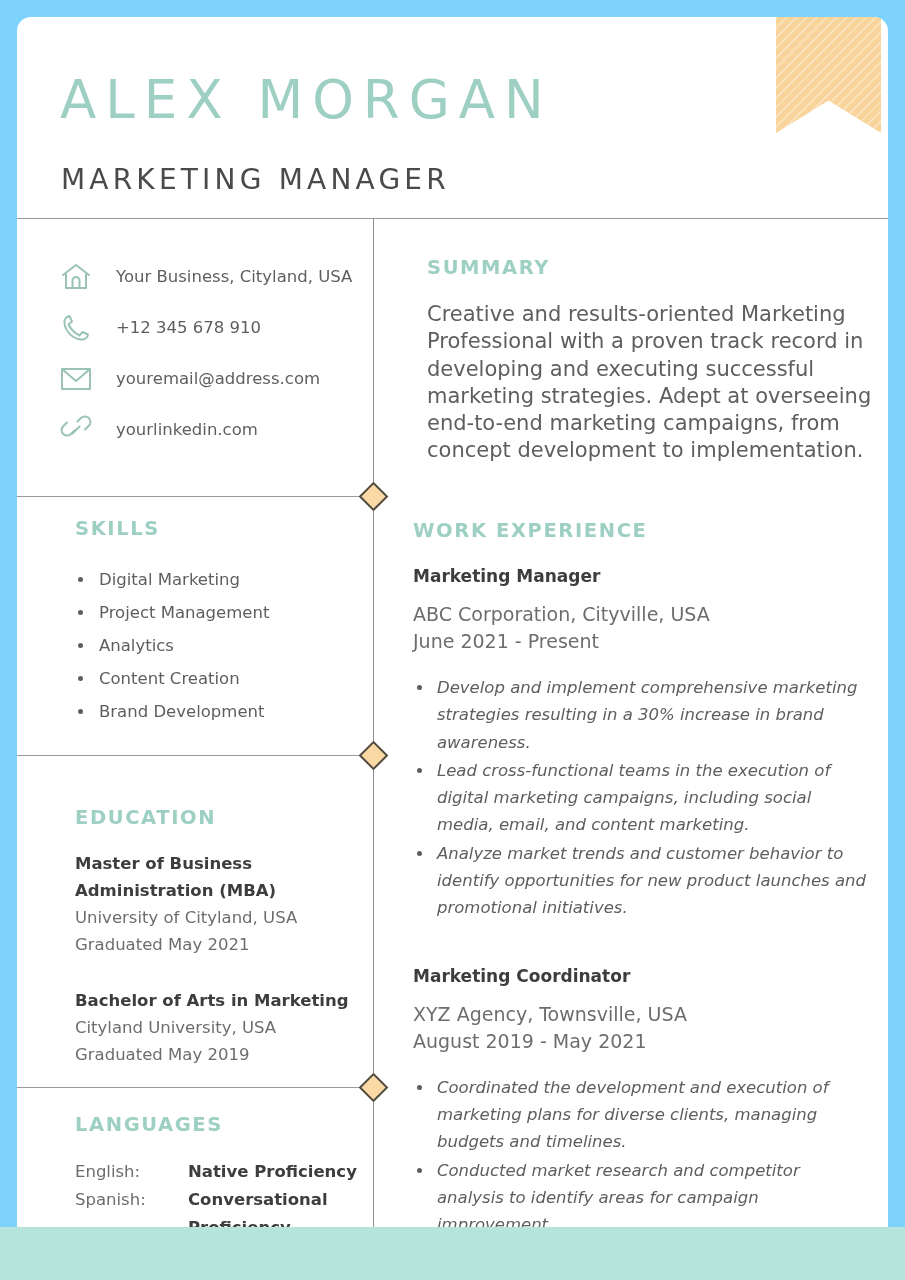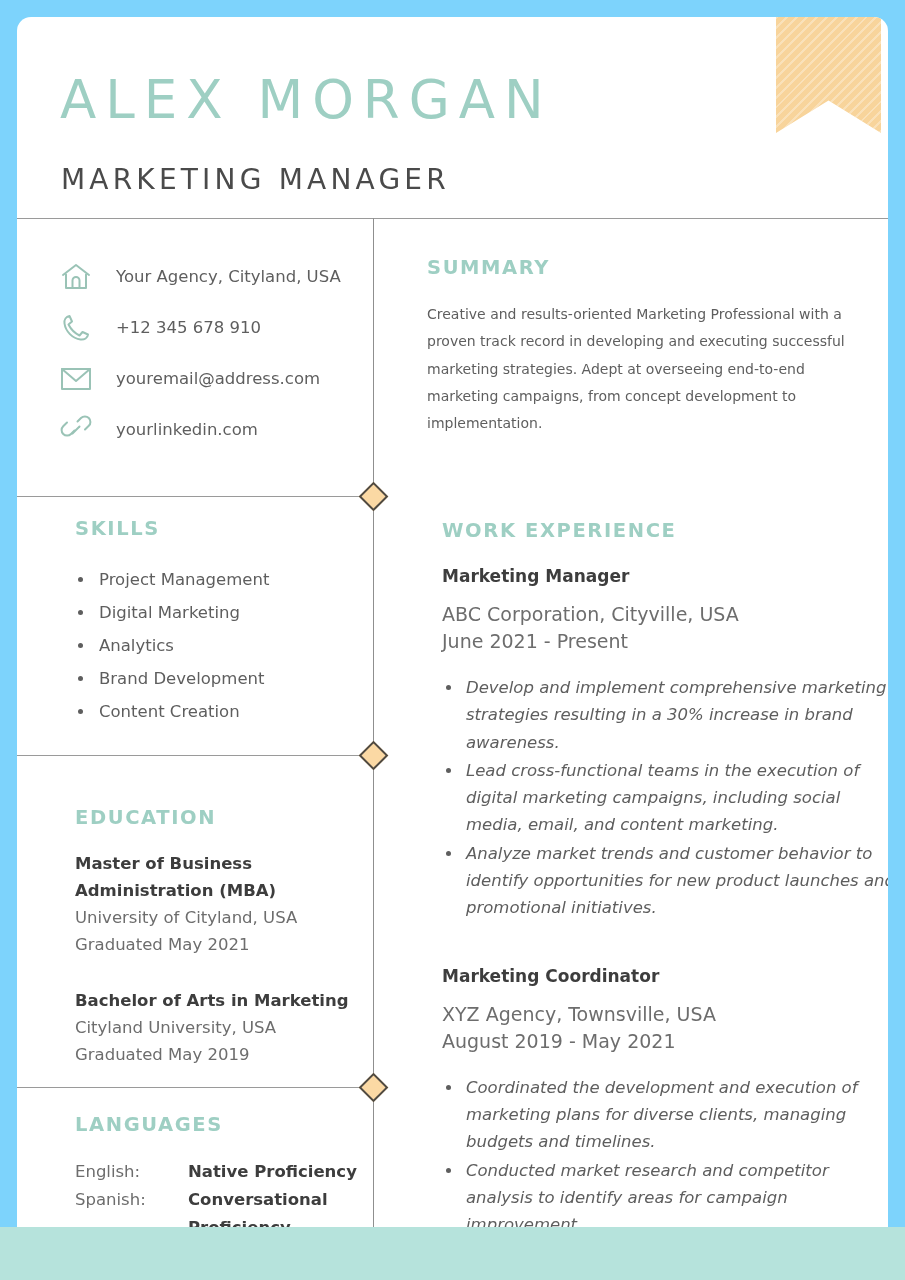--- a/index.html
+++ b/index.html
@@ -219,25 +219,25 @@
     vertical-align: top;
     line-height: 28px;
     font-size: 16.5px;
     padding: 0;
   }
   .lang-name  { color: #6d6d6d; width: 113px; }
   .lang-level { color: #3d3d3d; font-weight: 700; }
 
   
   .summary-block { position: absolute; left: 53px; top: 38px;  width: 450px; }
-  .work-block    { position: absolute; left: 68px; top: 301px; width: 455px; }
+  .work-block    { position: absolute; left: 39px; top: 301px; width: 455px; }
 
   .summary-text {
     margin-top: 22px;
-    font-size: 14px;
+    font-size: 21px;
     color: #5e5e5e;
     line-height: 27.3px;
   }
 
   .job { margin-top: 20px; }
   .job.second { margin-top: 40px; }
   .job-role {
     font-size: 17px;
     font-weight: 700;
     color: #3d3d3d;
@@ -301,21 +301,21 @@
       <div class="contact">
 
         <div class="contact-row">
           <span class="contact-icon">
             <svg width="32" height="30" viewBox="0 0 32 30" fill="none" stroke="currentColor" stroke-width="2" stroke-linecap="round" stroke-linejoin="round">
               <path d="M3 13 L16 3 L29 13"></path>
               <path d="M6 12.5 V26 H26 V12.5"></path>
               <path d="M12.5 26 V18.5 a3.5 3.5 0 0 1 7 0 V26"></path>
             </svg>
           </span>
-          <span class="contact-text">Your Agency, Cityland, USA</span>
+          <span class="contact-text">Your Business, Cityland, USA</span>
         </div>
 
         <div class="contact-row">
           <span class="contact-icon">
             <svg width="32" height="32" viewBox="0 0 32 32" fill="none" stroke="currentColor" stroke-width="2" stroke-linecap="round" stroke-linejoin="round">
               <path d="M9.5 4 C6 4.5 4 7.5 4.5 11.5 C5.6 19.5 12.5 26.4 20.5 27.5
                        C24.5 28 27.5 26 28 22.5 L22.5 20 L19.5 23.5
                        C15.5 21.5 10.5 16.5 8.5 12.5 L12 9.5 Z"></path>
             </svg>
           </span>
@@ -341,25 +341,25 @@
             </svg>
           </span>
           <span class="contact-text">yourlinkedin.com</span>
         </div>
 
       </div>
 
       <div class="skills-block">
         <div class="sec-head">SKILLS</div>
         <ul class="skill-list">
+          <li>Digital Marketing</li>
           <li>Project Management</li>
-          <li>Digital Marketing</li>
           <li>Analytics</li>
+          <li>Content Creation</li>
           <li>Brand Development</li>
-          <li>Content Creation</li>
         </ul>
       </div>
 
       <div class="education-block">
         <div class="sec-head">EDUCATION</div>
 
         <div class="edu-entry">
           <div class="edu-degree">Master of Business Administration (MBA)</div>
           <div class="edu-line">University of Cityland, USA</div>
           <div class="edu-line">Graduated May 2021</div>

